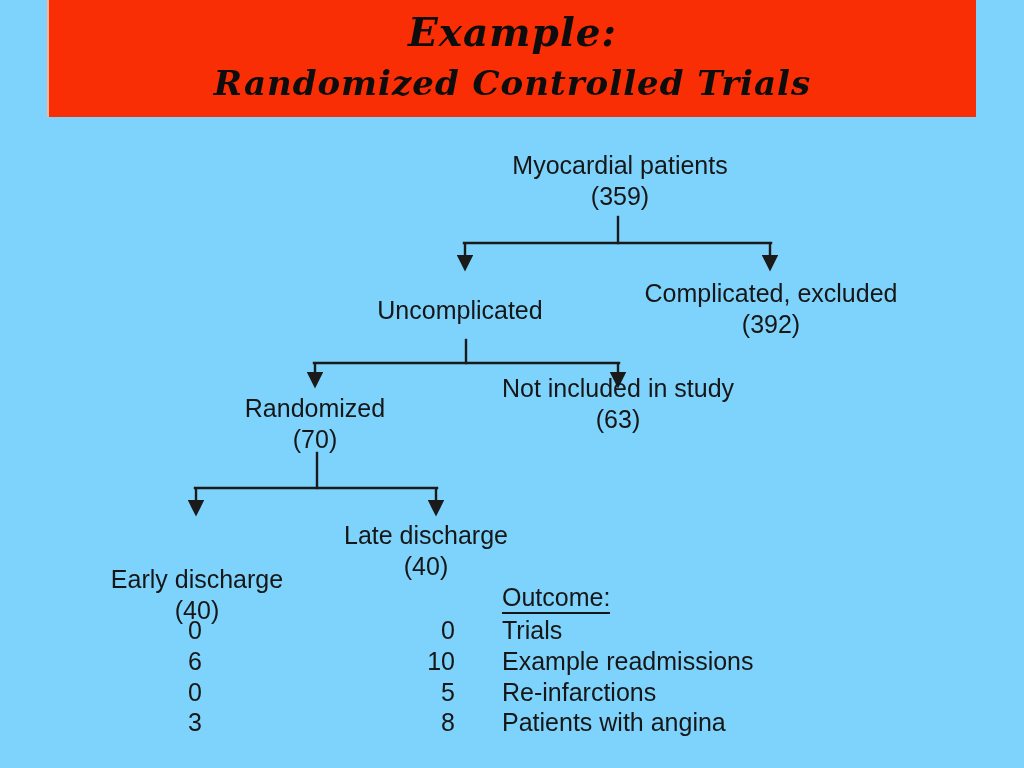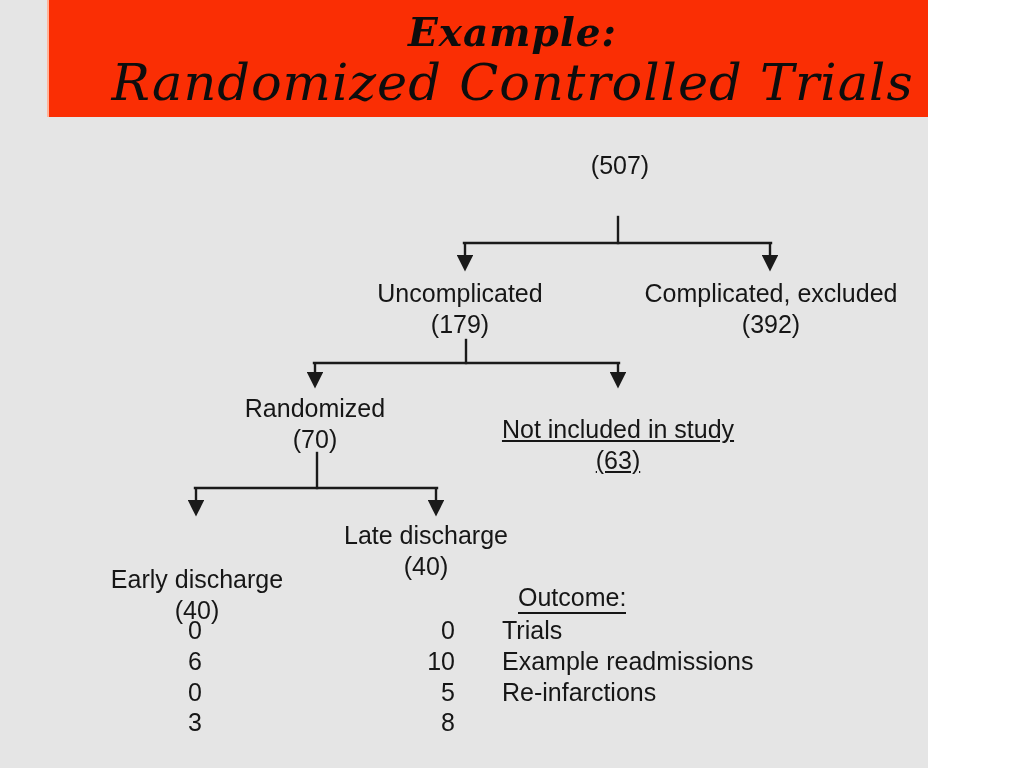--- a/index.html
+++ b/index.html
@@ -1,20 +1,20 @@
 <!DOCTYPE html>
 <html><head>
 <meta charset="utf-8">
 <style>
   html, body { margin: 0; padding: 0; background: #ffffff; }
   .slide {
     position: relative;
-    width: 928px;
+    width: 1024px;
     height: 768px;
-    background: #e5e5e5;
+    background: #7dd3fc;
     overflow: hidden;
     font-family: "Liberation Sans", "DejaVu Sans", sans-serif;
     color: #161616;
   }
 
   
   .banner {
     position: absolute;
     left: 47px; top: 0; width: 927px; height: 117px;
     background: #fa2e04;
@@ -23,51 +23,50 @@
     text-align: center;
   }
   .title-line1 {
     font-family: "DejaVu Serif", serif;
     font-style: italic; font-weight: bold;
     font-size: 39px; line-height: 48px;
     color: #0d0d0d; letter-spacing: 1px;
   }
   .title-line2 {
     font-family: "DejaVu Serif", serif;
-    font-style: italic; font-weight: normal;
-    font-size: 51px; line-height: 54px;
+    font-style: italic; font-weight: bold;
+    font-size: 34px; line-height: 54px;
     color: #0d0d0d; letter-spacing: 1px;
   }
 
   
   .connectors { position: absolute; left: 0; top: 0; pointer-events: none; }
   .node {
     position: absolute;
     transform: translateX(-50%);
     text-align: center;
     font-size: 25px;
     line-height: 31px;
     white-space: nowrap;
     color: #161616;
   }
   .n-root          { left: 620px; top: 150px; }
-  .n-uncomplicated { left: 460px; top: 278px; }
+  .n-uncomplicated { left: 460px; top: 295px; }
   .n-complicated   { left: 771px; top: 278px; }
   .n-randomized    { left: 315px; top: 393px; text-align: center; }
-  .n-not-included  { left: 618px; top: 414px; text-decoration: underline; }
+  .n-not-included  { left: 618px; top: 373px; }
   .n-early         { left: 197px; top: 520px; margin-top: 44px; }
   .n-late          { left: 426px; top: 520px; }
 
   
   .outcome-heading {
     position: absolute; left: 502px; top: 583px;
     font-size: 25px; line-height: 28px;
     border-bottom: 2px solid #161616;
     padding-bottom: 1px;
-    margin-left: 16px;
   }
   .outcome-row { position: absolute; left: 0; width: 100%; height: 30px; font-size: 25px; line-height: 30px; }
   .row-0 { top: 615px; }
   .row-1 { top: 646px; }
   .row-2 { top: 677px; }
   .row-3 { top: 707px; }
   .val-early { position: absolute; left: 172px; width: 46px; text-align: center; }
   .val-late  { position: absolute; left: 367px; width: 88px; text-align: right; }
   .row-label { position: absolute; left: 502px; white-space: nowrap; }
 </style>
@@ -100,26 +99,26 @@
       <path d="M618,364 L618,373" marker-end="url(#arrow)"></path>
 
       <path d="M317,453 L317,488"></path>
       <path d="M195,488 L437,488"></path>
       <path d="M196,489 L196,501" marker-end="url(#arrow)"></path>
       <path d="M436,489 L436,501" marker-end="url(#arrow)"></path>
     </g>
   </svg>
 
   <div class="node n-root">
-    <div>(507)</div>
+    <div>Myocardial patients</div>
+    <div>(359)</div>
   </div>
 
   <div class="node n-uncomplicated">
     <div>Uncomplicated</div>
-    <div>(179)</div>
   </div>
 
   <div class="node n-complicated">
     <div>Complicated, excluded</div>
     <div>(392)</div>
   </div>
 
   <div class="node n-randomized">
     <div>Randomized</div>
     <div>(70)</div>
@@ -156,15 +155,16 @@
 
   <div class="outcome-row row-2">
     <span class="val-early">0</span>
     <span class="val-late">5</span>
     <span class="row-label">Re-infarctions</span>
   </div>
 
   <div class="outcome-row row-3">
     <span class="val-early">3</span>
     <span class="val-late">8</span>
+    <span class="row-label">Patients with angina</span>
   </div>
 
 </div>
 
 </body></html>

